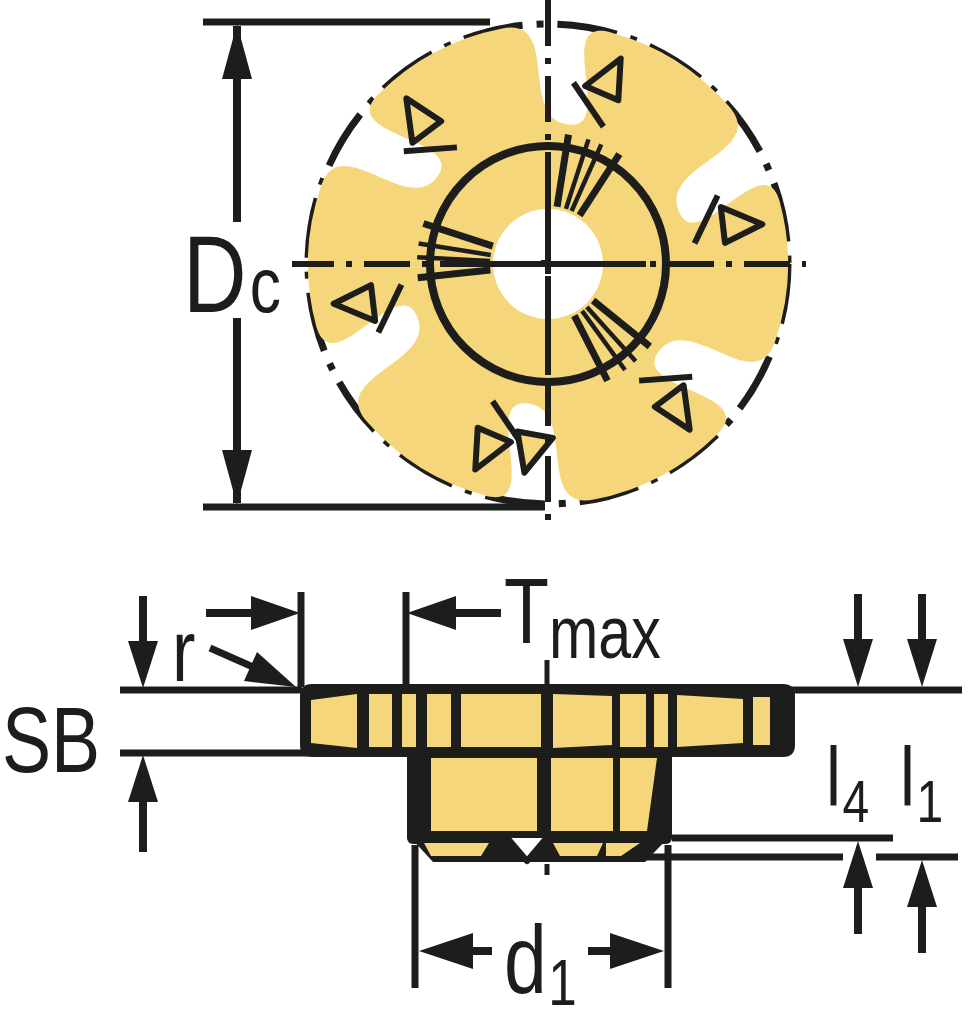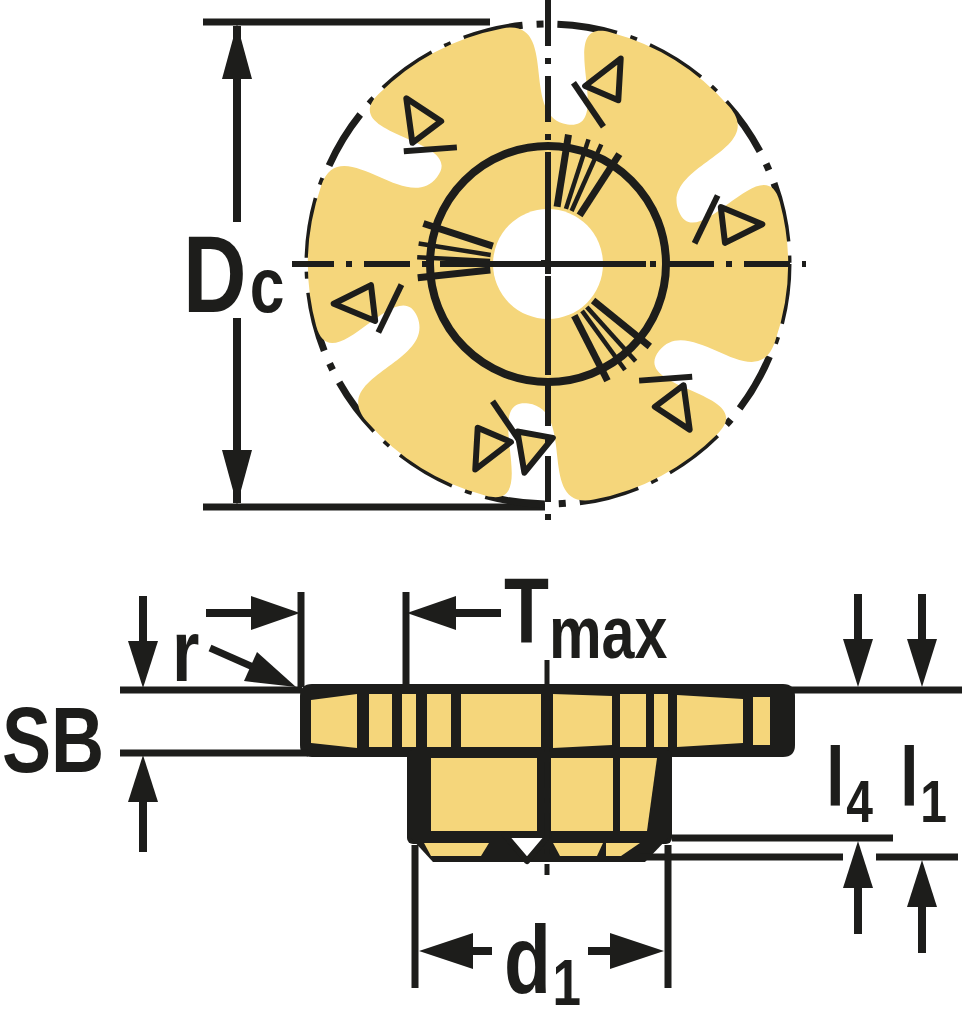--- a/index.html
+++ b/index.html
@@ -1,17 +1,17 @@
 <!DOCTYPE html>
 <html style="--ink: #1d1d1b; --gold: #f5d67b; --bg: #ffffff;"><head>
 <meta charset="utf-8">
 <style>
   :root{ --ink:#1d1d1b; --gold:#f5d67b; --bg:#ffffff; }
   html,body{margin:0;padding:0;background:var(--bg);}
-  .stage{position:relative;width:968px;height:1024px;background:var(--bg);overflow:hidden;font-weight:bold;}
+  .stage{position:relative;width:968px;height:1024px;background:var(--bg);overflow:hidden;}
   svg{display:block;}
   .s5{stroke:var(--ink);stroke-width:5;fill:none;}
   .s6{stroke:var(--ink);stroke-width:6;fill:none;}
   .s7{stroke:var(--ink);stroke-width:7;fill:none;}
   .s8{stroke:var(--ink);stroke-width:8;fill:none;}
   .fink{fill:var(--ink);stroke:none;}
   .fgold{fill:var(--gold);stroke:none;}
   .fgold-o{fill:var(--gold);stroke:var(--ink);stroke-width:6;stroke-linejoin:round;}
   .fwhite{fill:#ffffff;stroke:none;}
   .fwhite-o{fill:#ffffff;stroke:var(--ink);stroke-width:6;stroke-linejoin:round;}

